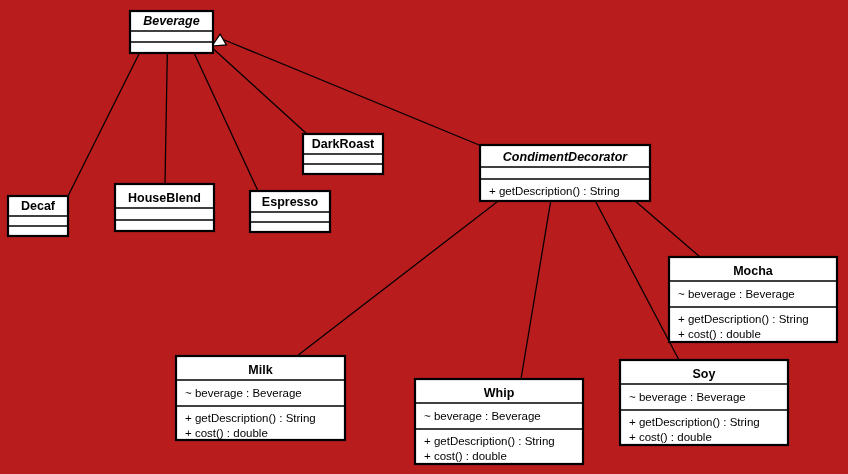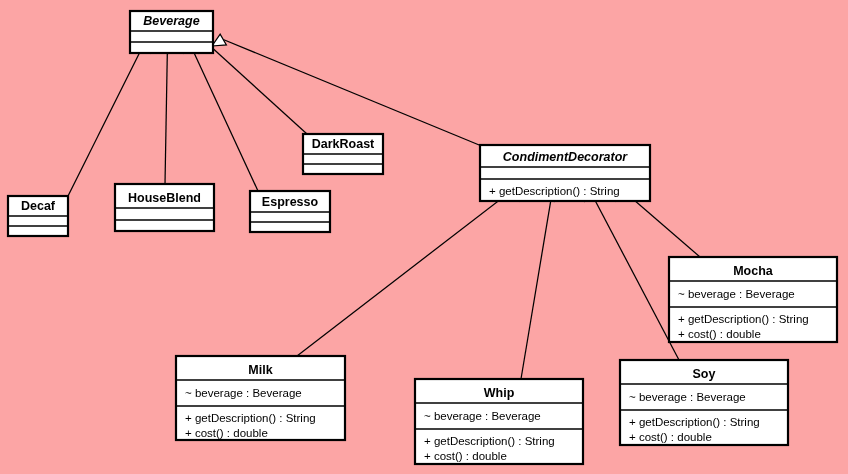--- a/index.html
+++ b/index.html
@@ -10,21 +10,21 @@
   body {
     width: 848px;
     height: 474px;
     font-family: "Liberation Sans", sans-serif;
     overflow: hidden;
   }
   #diagram-root {
     position: relative;
     width: 848px;
     height: 474px;
-    background: #fca5a5;
+    background: #b91c1c;
   }
   svg#uml-canvas {
     display: block;
     width: 848px;
     height: 474px;
   }
   .class-box-rect {
     fill: #ffffff;
     stroke: #000000;
     stroke-width: 2.2;

